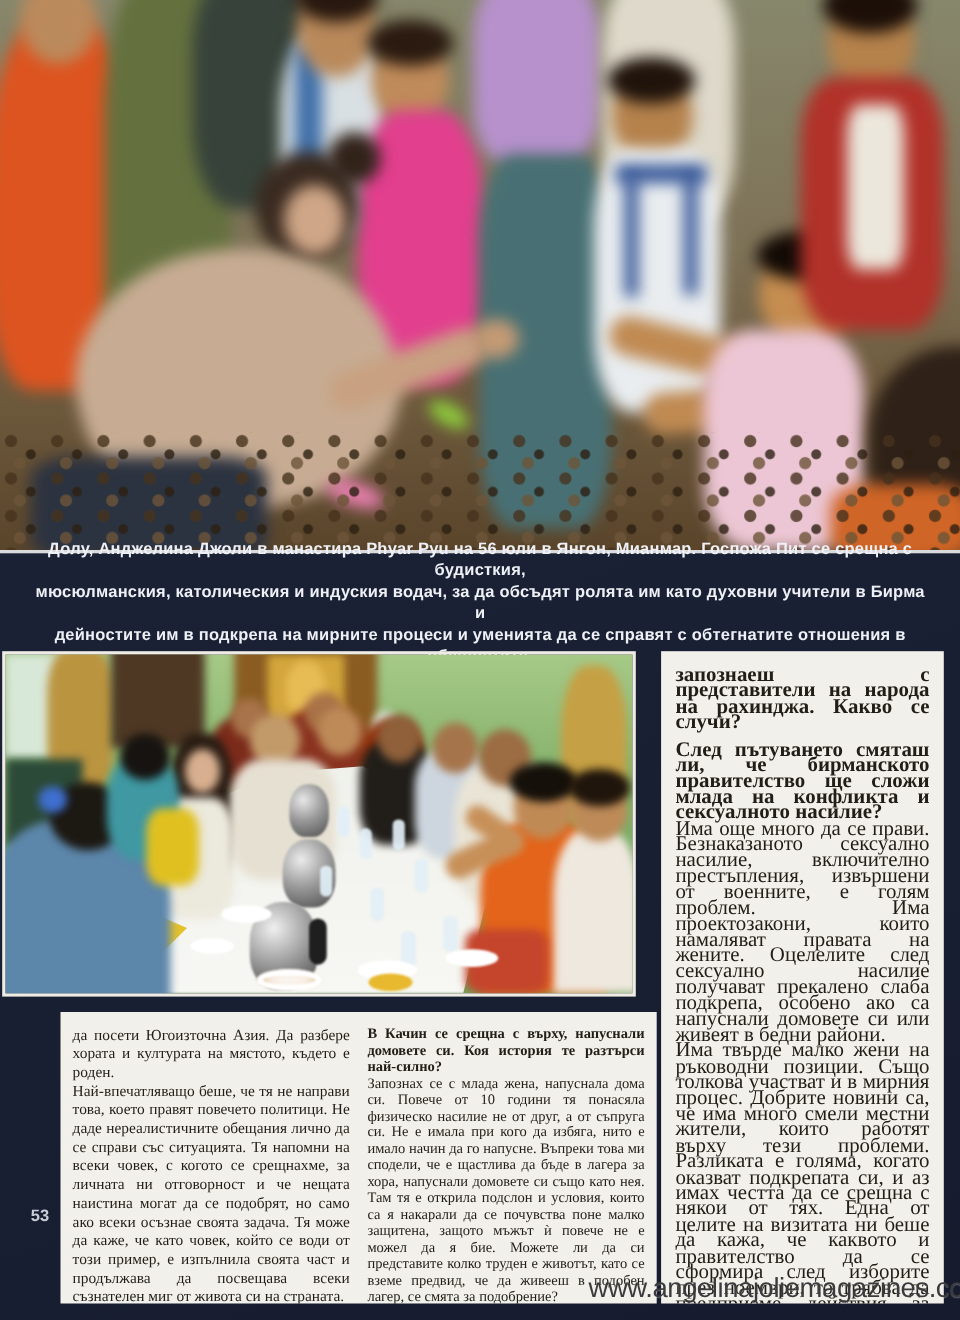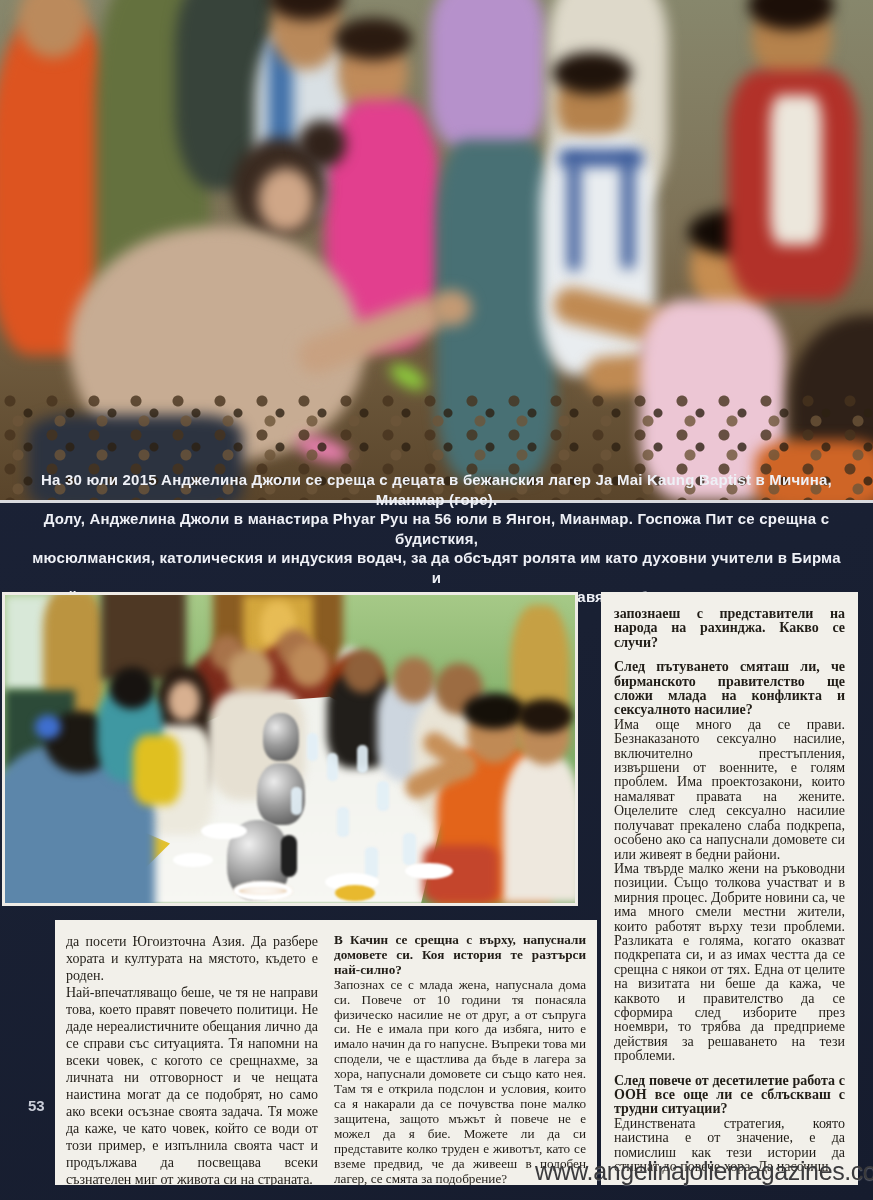--- a/index.html
+++ b/index.html
@@ -30,21 +30,21 @@
   
   .panel{position:absolute;background:#f2f0ea;color:#211d17;box-sizing:border-box;overflow:hidden;}
   .panel-right{left:601px;top:592px;width:257px;height:593px;padding:15px 13px 10px 13px;}
   .panel-bottom{left:55px;top:920px;width:542px;height:265px;padding:13px 11px;display:flex;gap:16px;}
   .col{width:252px;}
   .panel p{margin:0;text-align:justify;}
   .head{font-weight:700;}
   .gap{margin-top:10px !important;}
   .col1 p{font-size:14px;line-height:17px;}
   .col2 p{font-size:13.2px;line-height:14.9px;}
-  .panel-right p{font-size:14px;line-height:14.4px;}
+  .panel-right p{font-size:19px;line-height:14.4px;}
   
   .pagenum{position:absolute;left:28px;top:1097px;color:#c9cdd8;
         font-family:"Liberation Sans",sans-serif;font-size:15px;font-weight:700;}
   .watermark{position:absolute;left:535px;top:1157px;white-space:nowrap;
         font-family:"Liberation Sans",sans-serif;font-size:25px;letter-spacing:-.4px;
         color:#3b3b3d;text-shadow:0 1px 1px rgba(250,250,250,.3);}
 </style>
 </head>
 <body>
 
@@ -89,21 +89,20 @@
     <div class="px" style="left:295px;top:318px;width:150px;height:36px;background:#c8a181;border-radius:18px;transform:rotate(-20deg);"></div>
     <div class="px" style="left:430px;top:290px;width:42px;height:36px;background:#c49a74;border-radius:50%;"></div>
     <div class="px" style="left:28px;top:415px;width:215px;height:95px;background:#2c3340;border-radius:20%;"></div>
     <div class="px" style="left:295px;top:438px;width:55px;height:22px;background:#e77fae;border-radius:50%;transform:rotate(18deg);"></div>
     <div class="px" style="left:388px;top:368px;width:40px;height:18px;background:#8fd13c;border-radius:50%;transform:rotate(30deg);"></div>
     <div class="pebbles"></div>
   </div>
 
   <div class="sep"></div>
   <div class="caption">
-    <div>На 30 юли 2015 Анджелина Джоли се среща с децата в бежанския лагер Ja Mai Kaung Baptist в Мичина, Мианмар (горе).</div>
     <div>Долу, Анджелина Джоли в манастира Phyar Pyu на 56 юли в Янгон, Мианмар. Госпожа Пит се срещна с будисткия,</div>
     <div>мюсюлманския, католическия и индуския водач, за да обсъдят ролята им като духовни учители в Бирма и</div>
     <div>дейностите им в подкрепа на мирните процеси и уменията да се справят с обтегнатите отношения в общностите.</div>
   </div>
 
   <div class="photo-bottom" title="Анджелина Джоли на среща около дълга маса в манастир">
     <div class="px" style="left:0;top:0;width:55px;height:95px;background:#d8e8d8;"></div>
     <div class="px" style="left:38px;top:-5px;width:60px;height:130px;background:#bb9440;border-radius:30%;"></div>
     <div class="px" style="left:96px;top:-10px;width:85px;height:95px;background:#4e3824;"></div>
     <div class="px" style="left:208px;top:-8px;width:130px;height:105px;background:#8a5c22;"></div>

